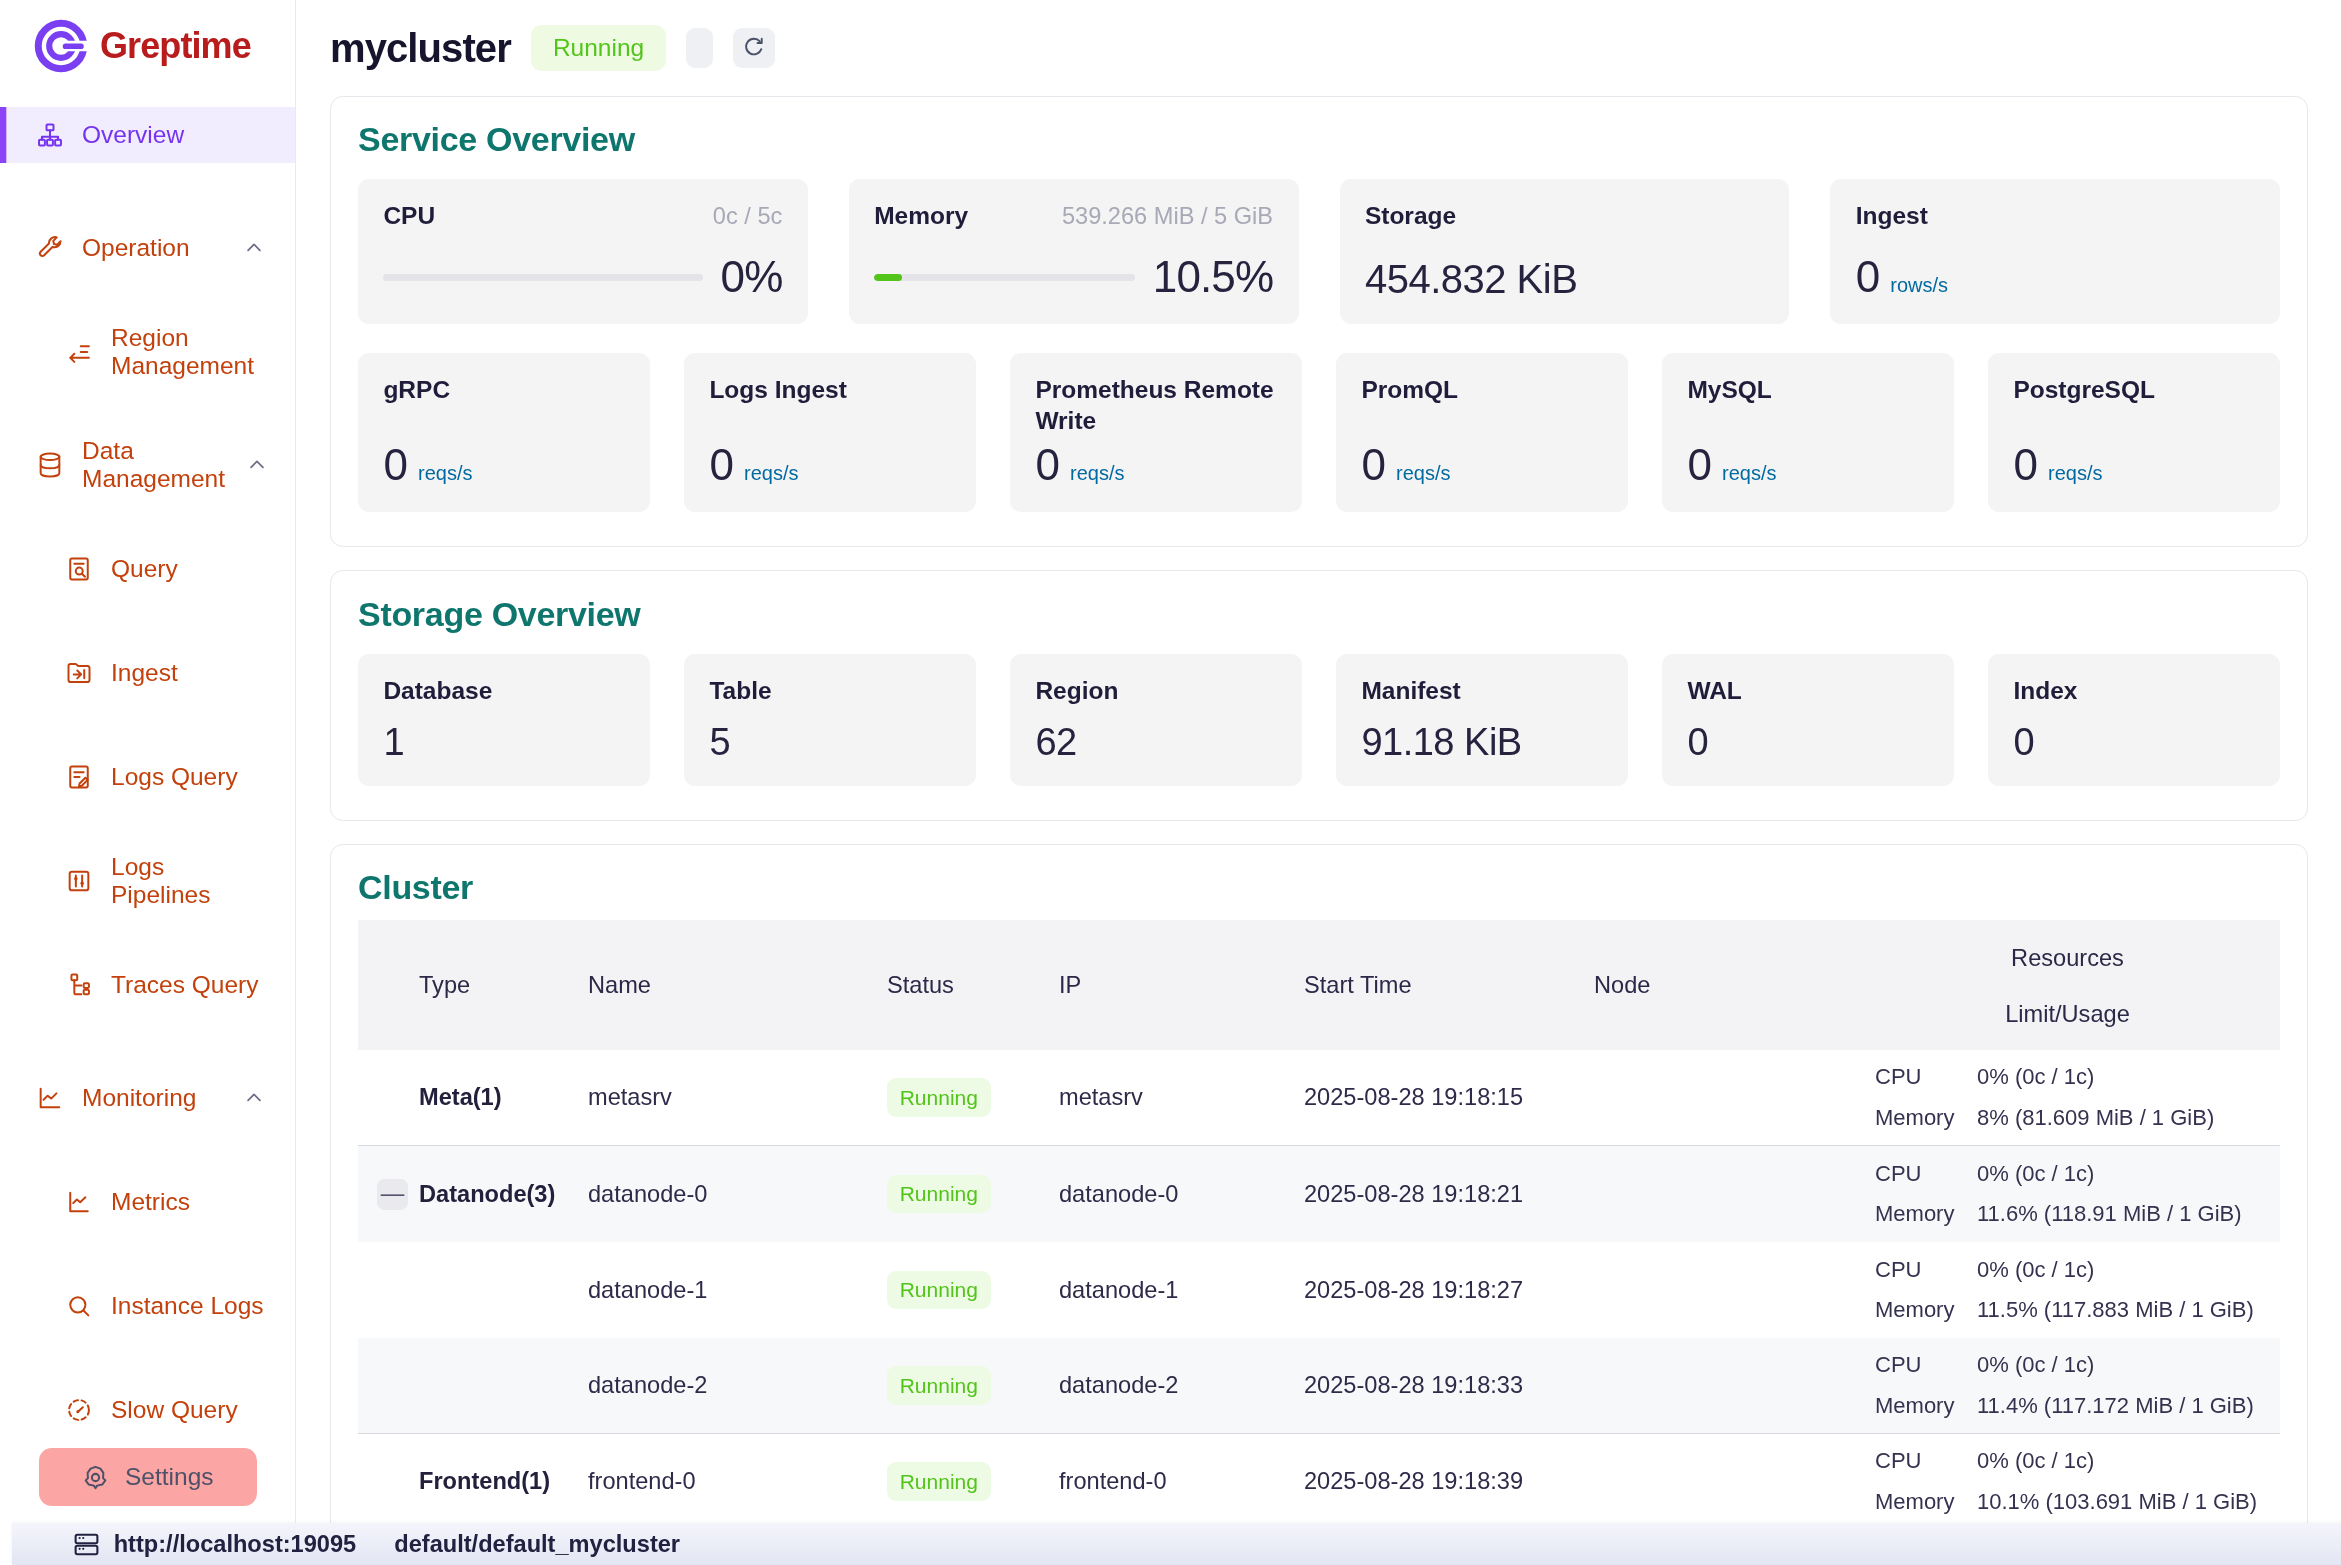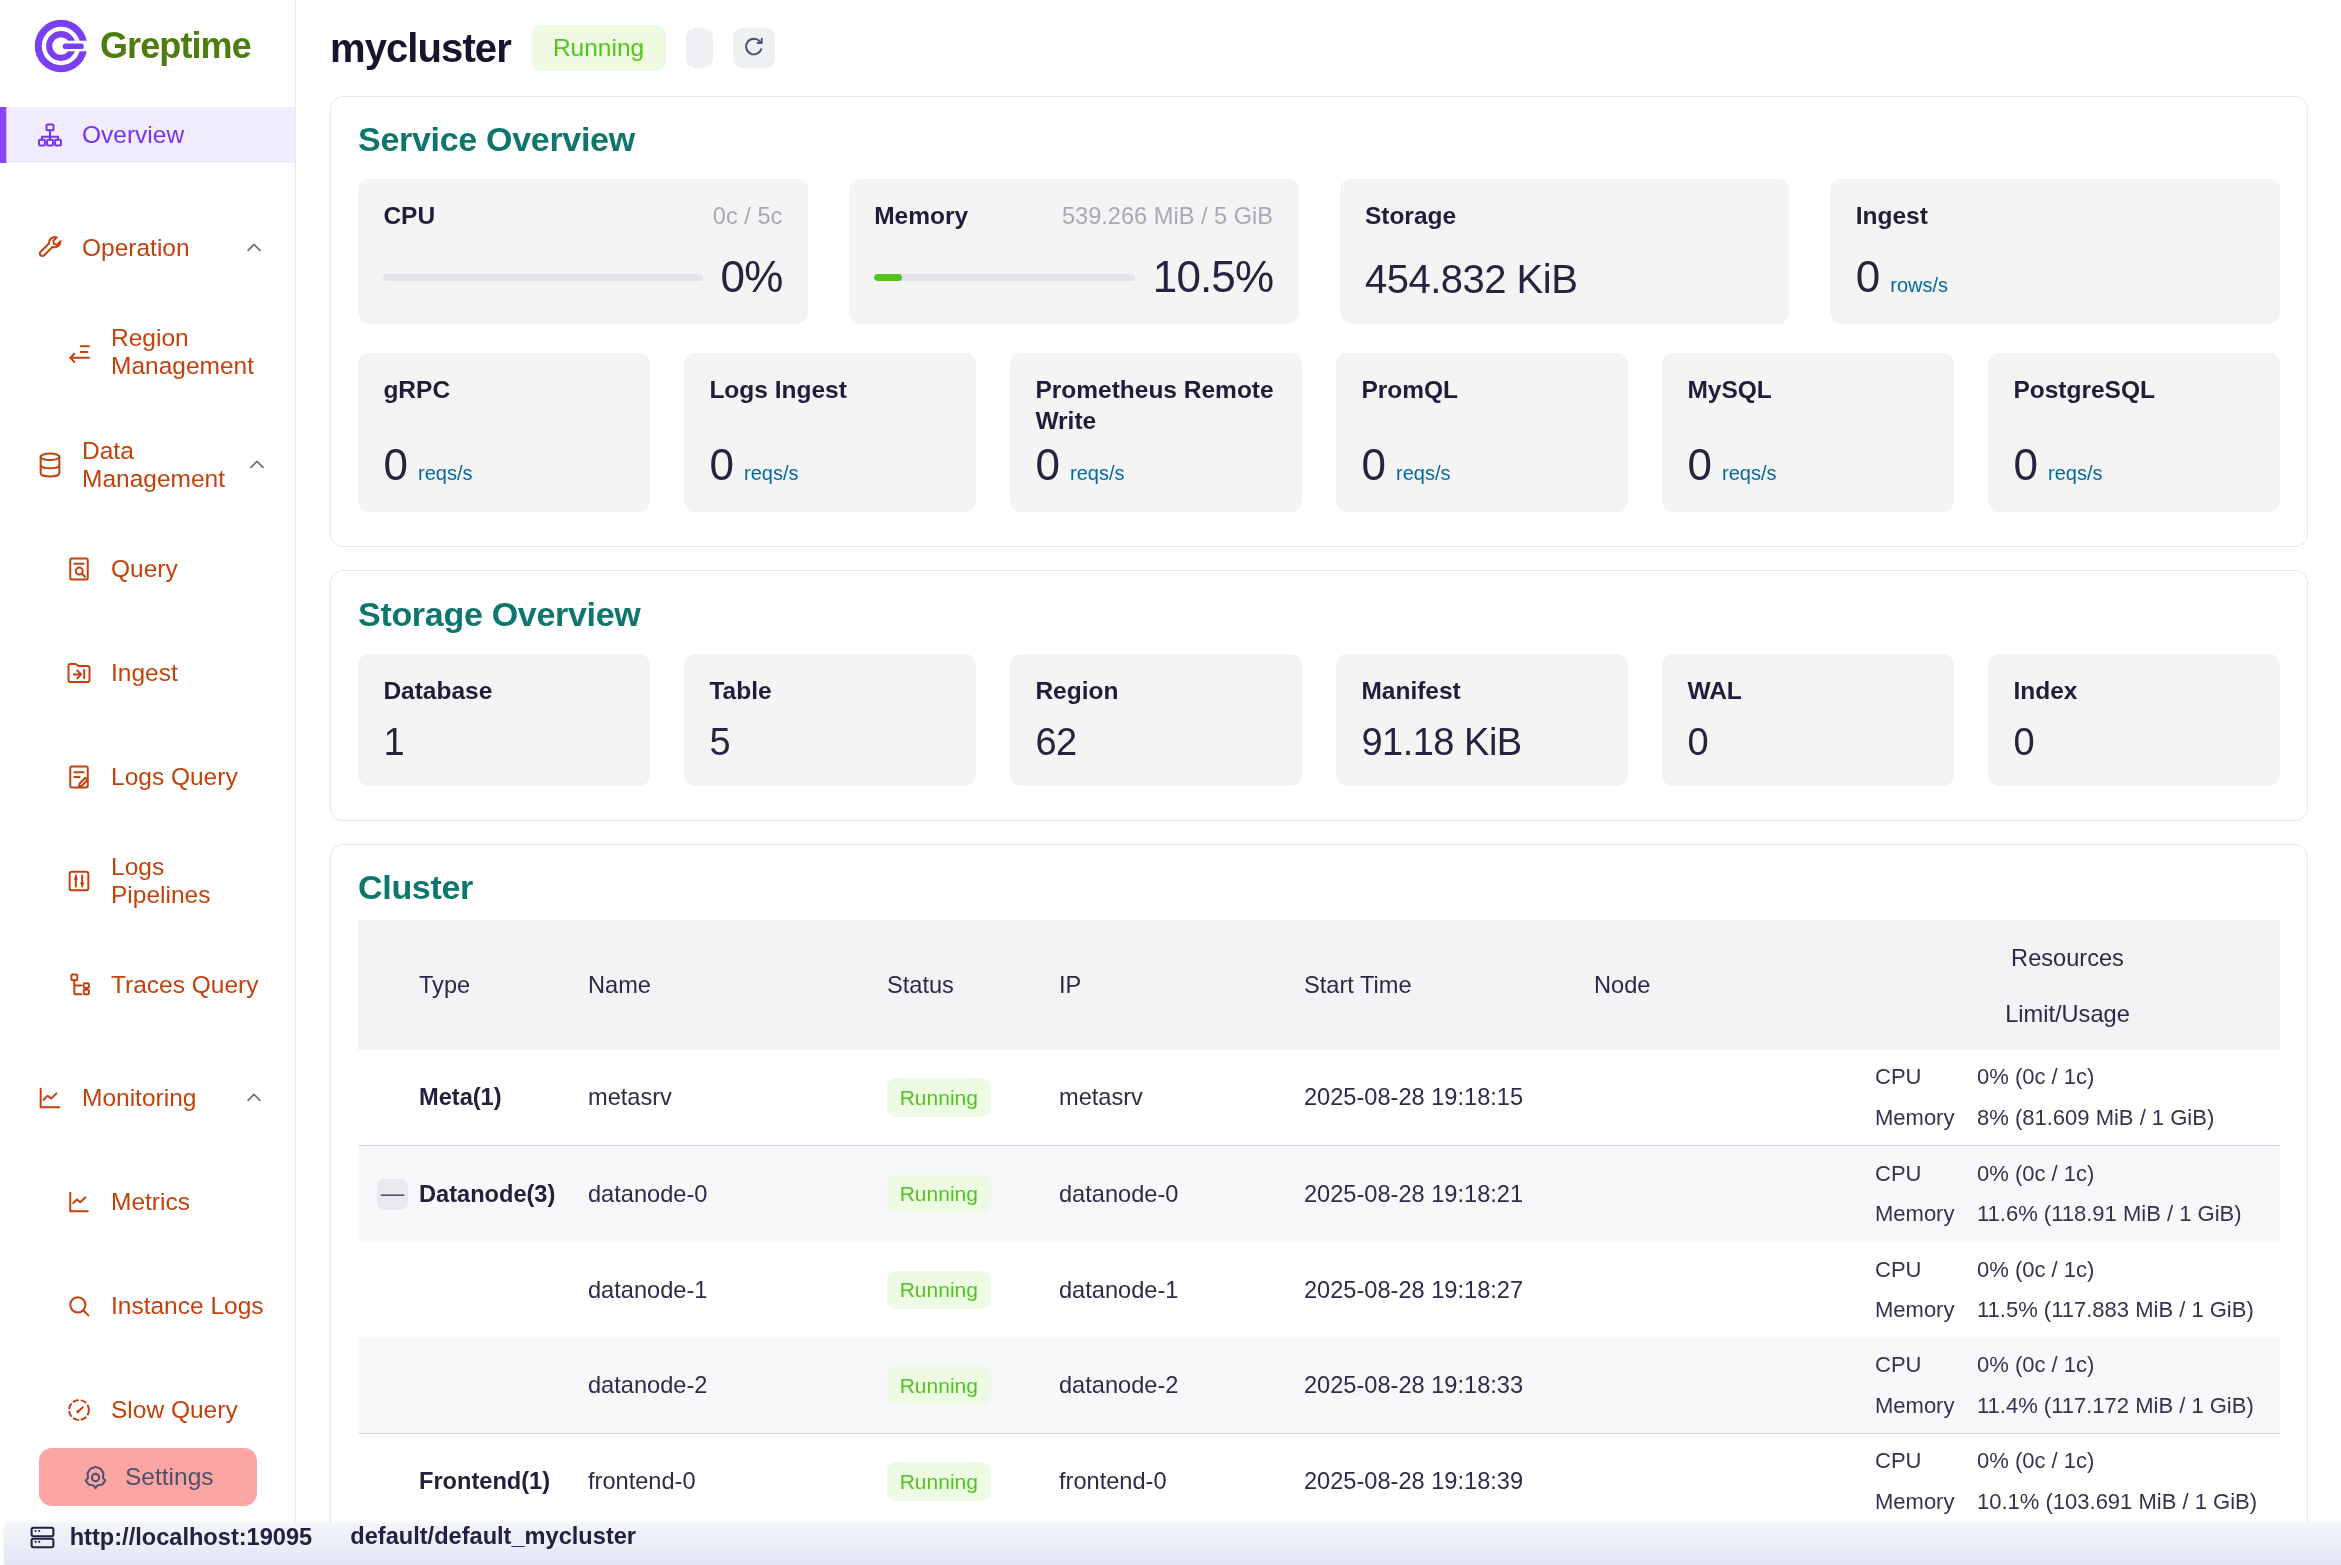--- a/index.html
+++ b/index.html
@@ -4,21 +4,21 @@
 <style>
   * { margin:0; padding:0; box-sizing:border-box; }
   html,body { background:#ffffff; }
   body { font-family:"Liberation Sans", sans-serif; color:#26233f; }
   .app { position:relative; width:2342px; height:1566px; background:#fff; display:flex; overflow:hidden; }
 
   
   .sidebar { width:296px; flex:0 0 296px; border-right:0.9px solid #e9e9f0; display:flex; flex-direction:column; height:100%; background:#fff; }
   .logo-row { display:flex; align-items:center; gap:11px; padding:18px 0 33px 33px; }
   .logo-mark { width:56px; height:56px; }
-  .brand-name { font-size:36px; font-weight:800; letter-spacing:-0.9px; color:#4d7c0f; }
+  .brand-name { font-size:36px; font-weight:800; letter-spacing:-0.9px; color:#b91c1c; }
   .nav { display:flex; flex-direction:column;gap:48px; }
   .nav-item { display:flex; align-items:center; gap:18px; height:56px; padding:0 27px 0 36px; font-size:24.5px; color:#c2410c; cursor:pointer; }
   .nav-item svg { width:28px; height:28px; flex:0 0 28px; }
   .nav-item.active { background:#f2edfe; color:#7634ef; box-shadow:inset 6.3px 0 0 #8b45f7; font-weight:500; }
   .nav-item.group { margin-top:9px; }
   .nav-item.child { padding-left:65px; }
   .chevron { margin-left:auto; width:23.6px !important; height:23.6px !important; color:#6b6f85; }
   .settings-wrap { margin-top:auto; padding:0 0 60px 0; display:flex; justify-content:center; }
   .settings-btn { width:218px; height:58px; background:#fca5a5; border:none; border-radius:12.7px; display:flex; align-items:center; justify-content:center; gap:14.5px; font-size:24.5px; color:#4d5168; font-family:inherit; cursor:pointer; }
   .settings-btn svg { width:29px; height:29px; }
@@ -66,21 +66,21 @@
   .cell { padding-left:20px; }
   .cell.type { display:flex; align-items:center; font-weight:700; color:#23203c; padding-left:19px; }
   .toggle-slot { width:42px; flex:0 0 42px; display:flex; align-items:center; }
   .collapse-btn { width:31px; height:31px; border:none; border-radius:7.3px; background:#e9e9ee; color:#55526e; font-size:23.6px; line-height:1; display:flex; align-items:center; justify-content:center; cursor:pointer; }
   .row-badge { display:inline-block; background:#eefbe4; color:#52c41a; font-size:21px; padding:7.3px 12.7px; border-radius:9px; }
   .res-cell { display:flex; flex-direction:column; gap:14.5px; font-size:22px; color:#35324f; padding-left:20px; }
   .res-line { display:flex; }
   .res-label { width:102px; flex:0 0 102px; }
 
   
-  .statusbar { position:absolute; left:4px; right:0; bottom:0; height:43px; background:linear-gradient(#f4f5fb,#e2e5f3); display:flex; align-items:flex-start; gap:38px; padding-left:24px; z-index:20; box-shadow:0 -0.9px 3.6px rgba(40,40,80,0.06); }
+  .statusbar { position:absolute; left:12px; right:0; bottom:0; height:43px; background:linear-gradient(#f4f5fb,#e2e5f3); display:flex; align-items:center; gap:38px; padding-left:60px; z-index:20; box-shadow:0 -0.9px 3.6px rgba(40,40,80,0.06); }
   .statusbar .sb-item { display:flex; align-items:center; gap:12.7px; font-size:23.6px; font-weight:700; color:#232040; }
   .statusbar svg { width:29px; height:29px; color:#232040; }
 </style>
 </head>
 <body>
 
 <div class="app">
 
   <aside class="sidebar">
     <div class="logo-row">

